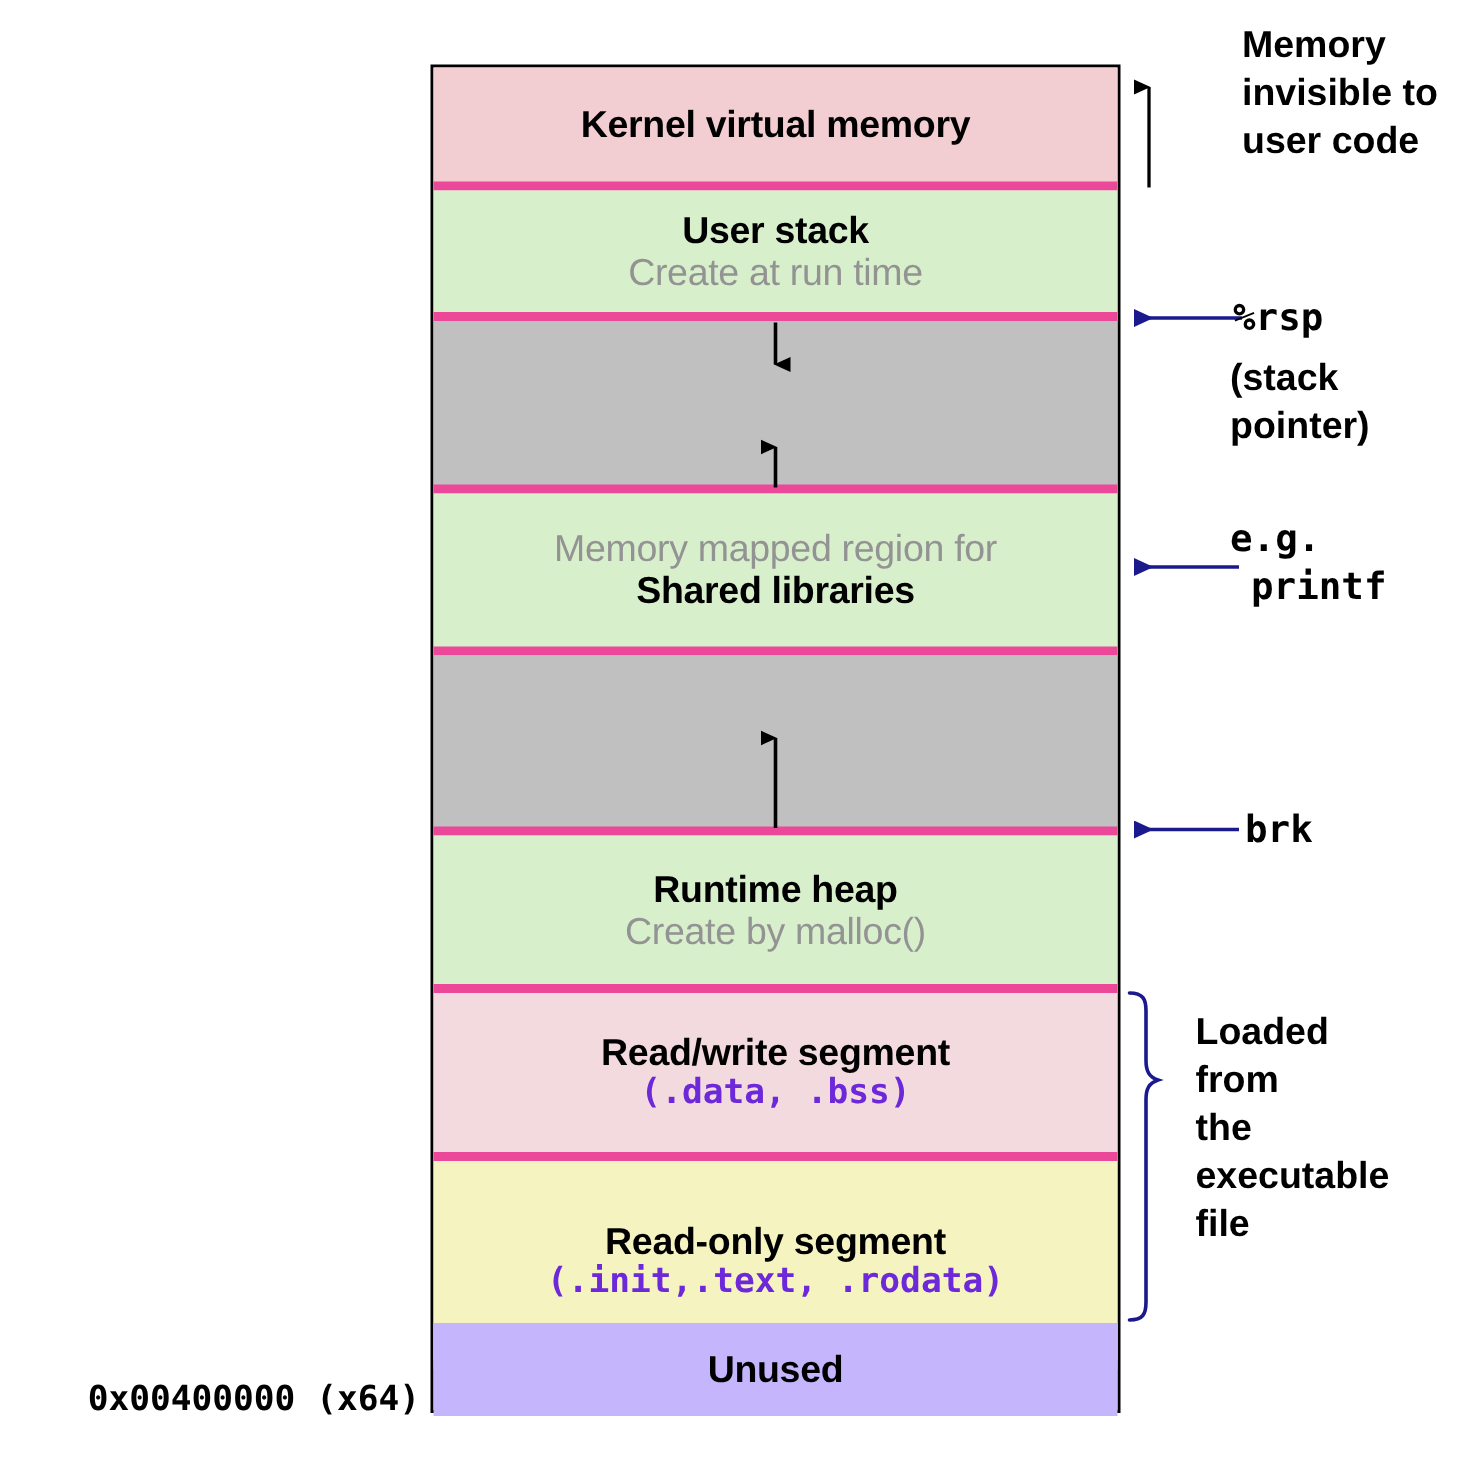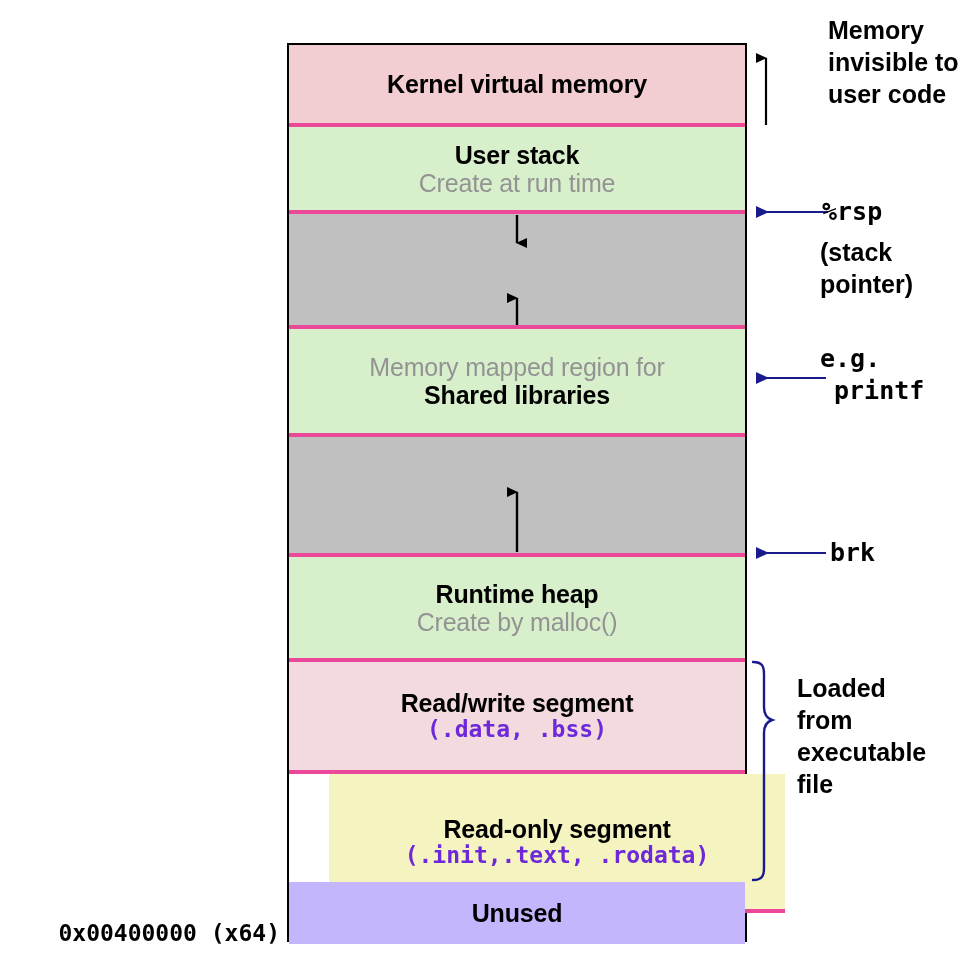--- a/index.html
+++ b/index.html
@@ -33,21 +33,21 @@
     height: 899px;
     border: 2px solid #000000;
     box-sizing: border-box;
   }
 
   .band {
     position: absolute;
     left: 0;
     width: 100%;
     box-sizing: border-box;
-    border-bottom: 4px solid #ec4899;
+    border-bottom: 6px solid #ec4899;
     display: flex;
     flex-direction: column;
     align-items: center;
     justify-content: center;
     overflow: hidden;
   }
   .band.last { border-bottom: none; }
 
   .band-title {
     font-weight: bold;
@@ -123,21 +123,21 @@
       </div>
       <div class="band" style="top: 392px; height: 120px; background: rgb(192, 192, 192);"></div>
       <div class="band" style="top: 512px; height: 105px; background: rgb(216, 239, 204);">
         <div class="band-title">Runtime heap</div>
         <div class="band-sub">Create by malloc()</div>
       </div>
       <div class="band" style="top: 617px; height: 112px; background: rgb(242, 218, 222);">
         <div class="band-title">Read/write segment</div>
         <div class="band-sub mono">(.data, .bss)</div>
       </div>
-      <div class="band" style="top: 729px; height: 139px; background: rgb(245, 243, 192); margin-left: 40px;">
+      <div class="band" style="top: 729px; height: 139px; background: rgb(245, 243, 192);">
         <div class="band-title">Read-only segment</div>
         <div class="band-sub mono">(.init,.text, .rodata)</div>
       </div>
       <div class="band last" style="top: 837px; height: 62px; background: #c4b5fd;">
         <div class="band-title">Unused</div>
       </div>
     </div>
 
   <svg class="svg-layer" width="971" height="980" viewBox="0 0 971 980" xmlns="http://www.w3.org/2000/svg">
     <defs>
@@ -207,20 +207,21 @@
   <div class="note mono" style="left:820px; top:343px; width:151px;">
     <div>e.g.</div>
     <div style="margin-left:14px;">printf</div>
   </div>
 
   <div class="note mono" style="left:830px; top:537px;">brk</div>
 
   <div class="note sans" style="left:797px; top:672px; width:174px;">
     <div>Loaded</div>
     <div>from</div>
+    <div>the</div>
     <div>executable</div>
     <div>file</div>
   </div>
 
   <div class="addr" style="left:8px; top:856px; width:272px;">
     <div>0x00400000 (x64)</div>
     
     
   </div>
 

